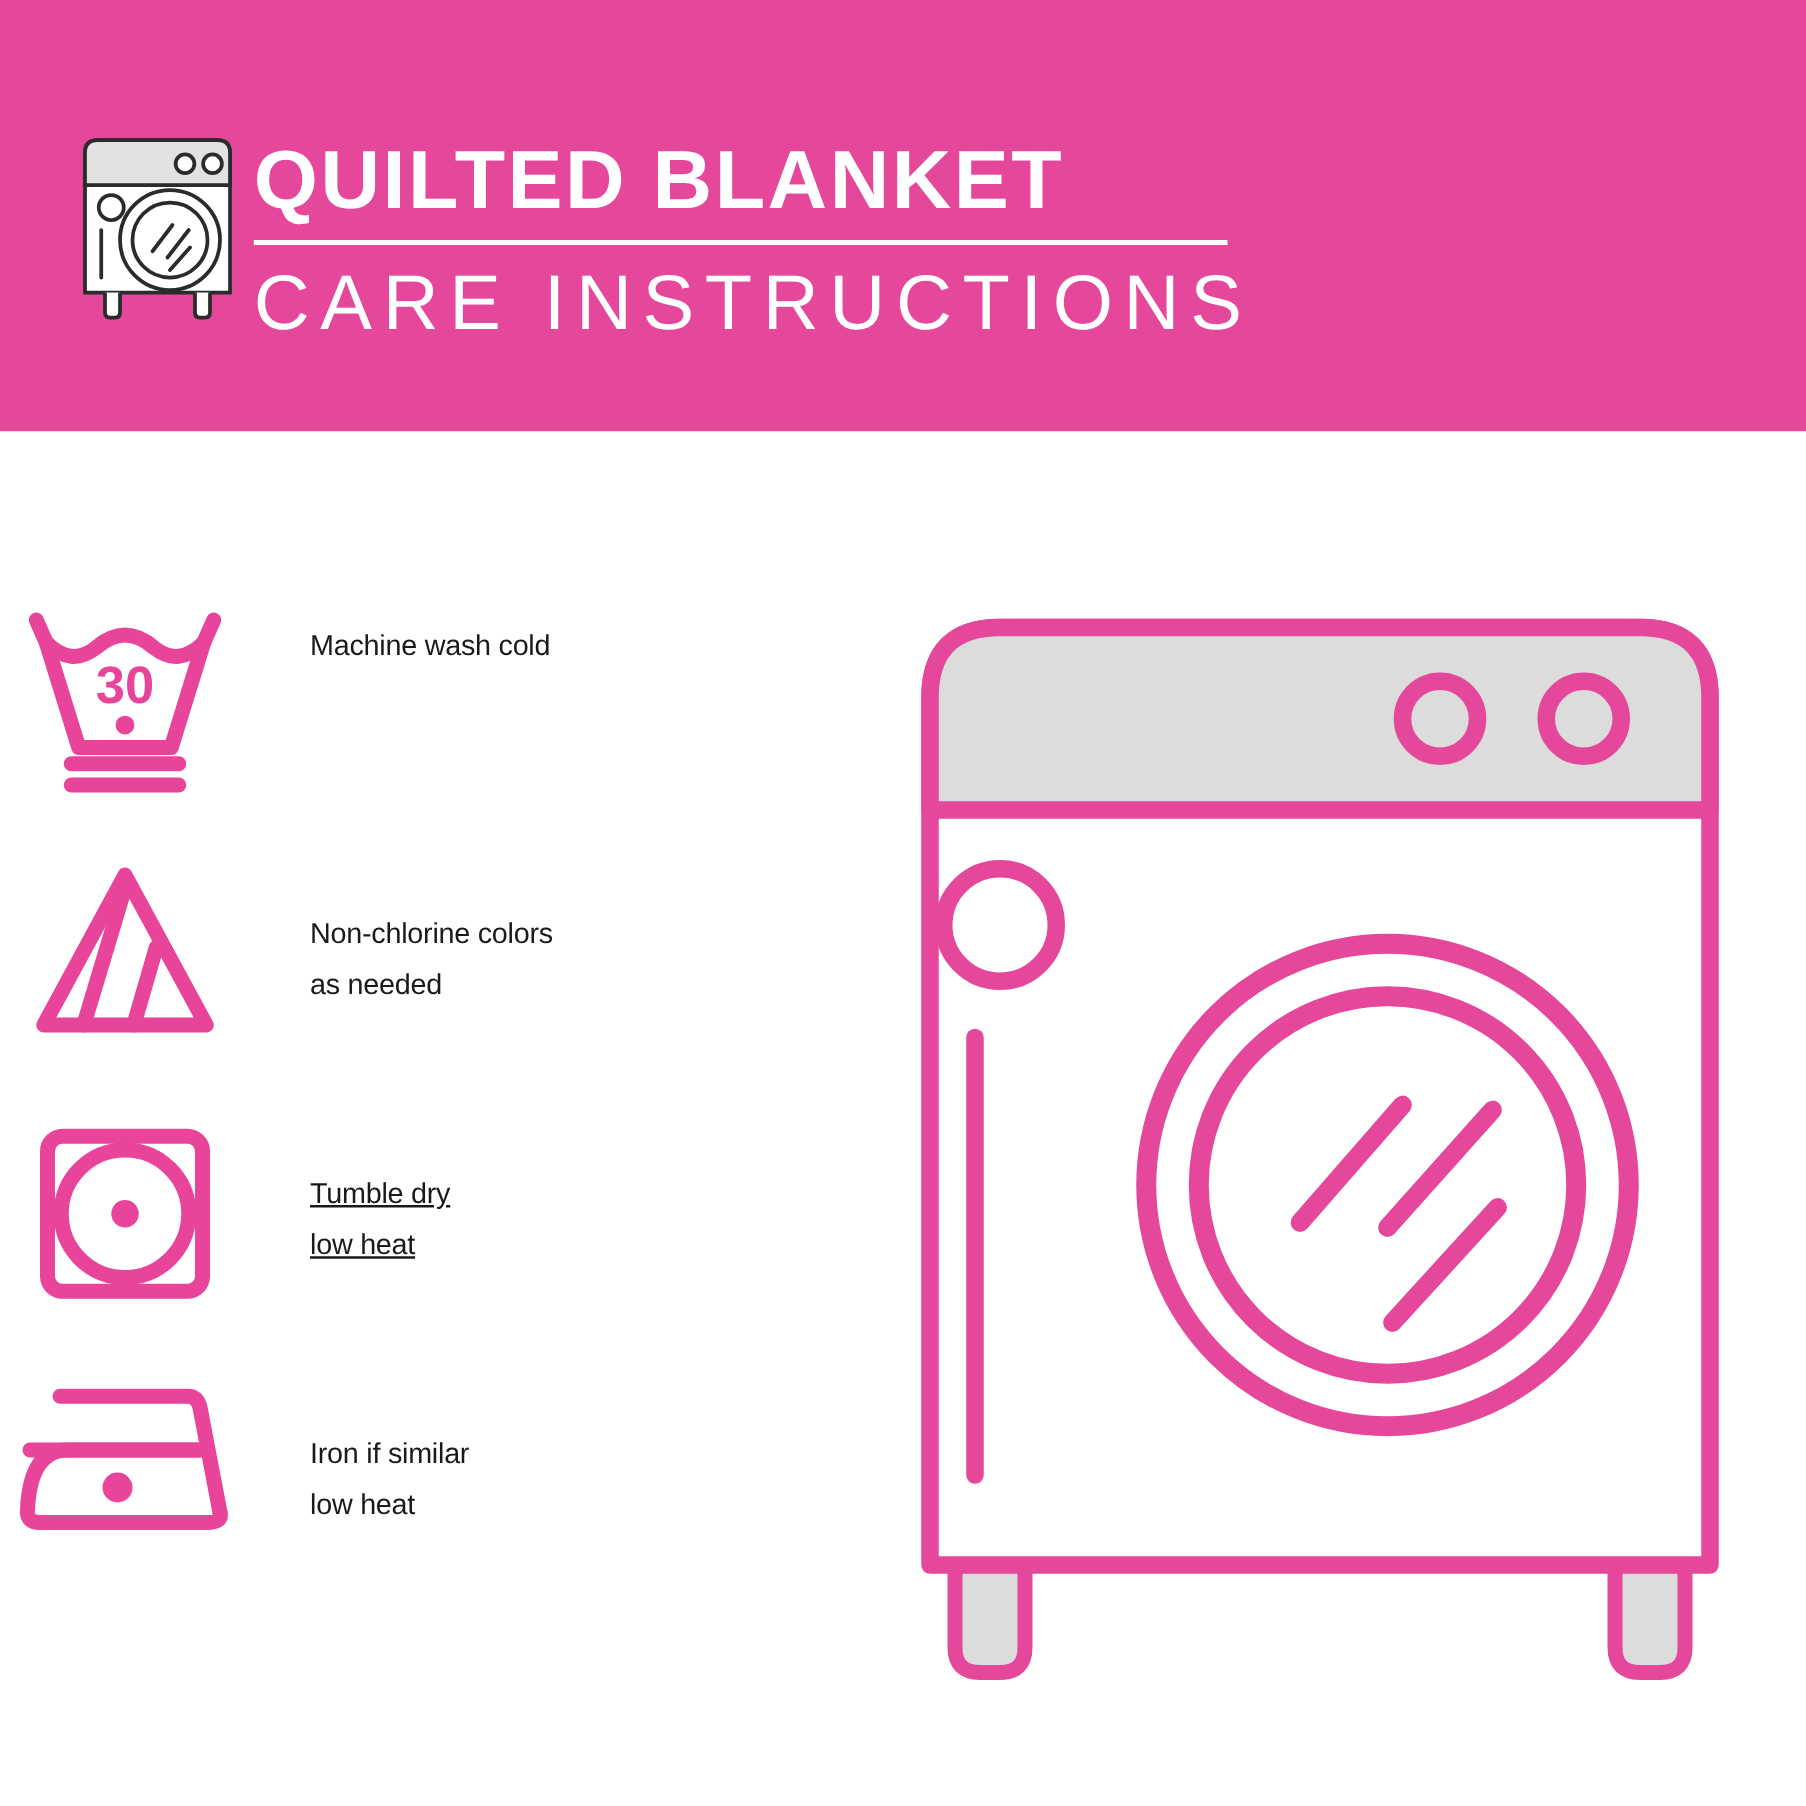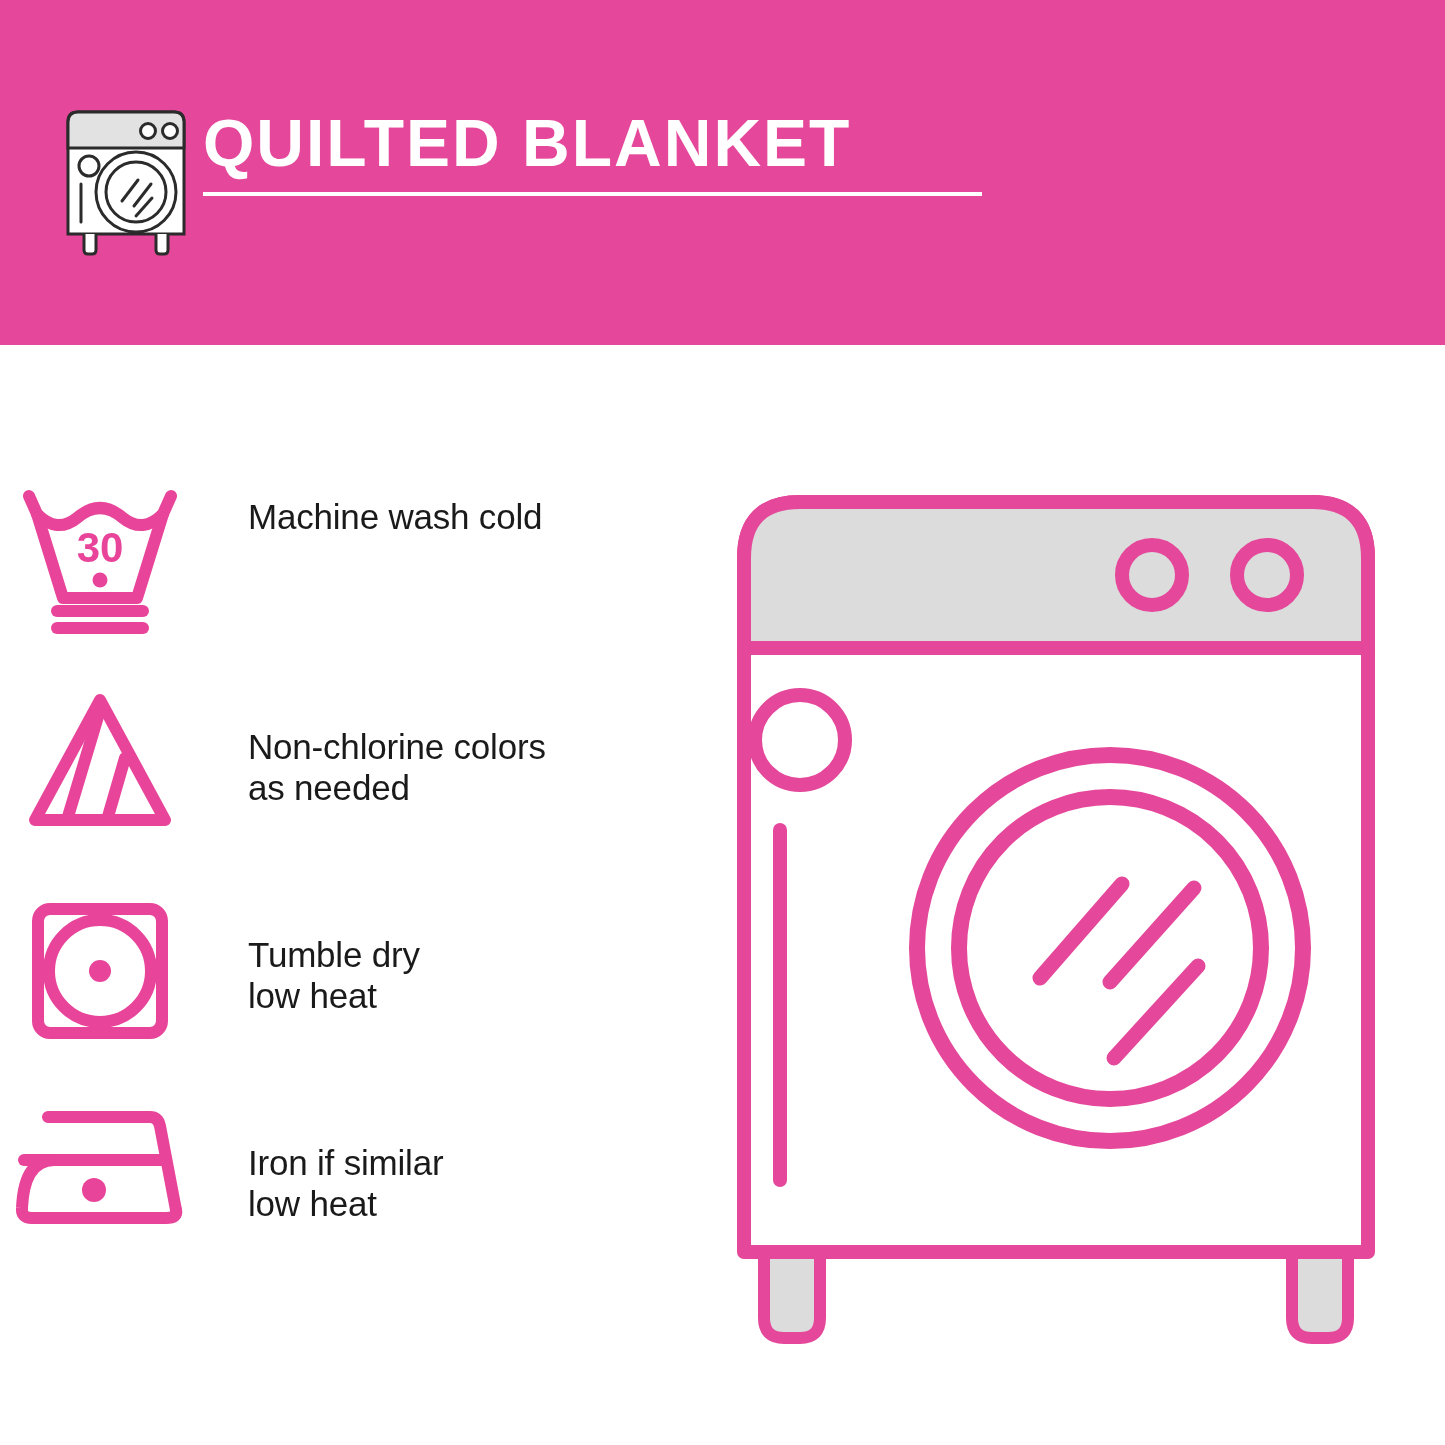--- a/index.html
+++ b/index.html
@@ -80,31 +80,31 @@
   }
   .instruction-icon {
     width: 200px;
     min-width: 200px;
     display: flex;
     align-items: center;
     justify-content: center;
     padding-top: 10px;
   }
   .instruction-text {
-    font-size: 35px;
+    font-size: 23px;
     line-height: 41px;
     color: #1a1a1a;
     letter-spacing: -0.2px;
     padding-top: 26px;
   }
   .instruction-text .tline { display: block; }
 
   .row-1 .instruction-text { padding-top: 26px; }
   .row-2 .instruction-text { padding-top: 48px; }
-  .row-3 .instruction-text { padding-top: 48px; }
+  .row-3 .instruction-text { padding-top: 48px; text-decoration: underline; }
   .row-4 .instruction-text { padding-top: 48px; }
 
   
   #machine-illustration {
     position: absolute;
     left: 722px;
     top: 480px;
     width: 700px;
     height: 890px;
   }
@@ -137,20 +137,21 @@
         <line x1="74" y1="112" x2="90" y2="94" stroke="#2b2b2b" stroke-width="3" stroke-linecap="round"></line>
 
         <path d="M22 130 L22 146 Q22 150 26 150 L30 150 Q34 150 34 146 L34 130" fill="#ffffff" stroke="#2b2b2b" stroke-width="3"></path>
         <path d="M94 130 L94 146 Q94 150 98 150 L102 150 Q106 150 106 146 L106 130" fill="#ffffff" stroke="#2b2b2b" stroke-width="3"></path>
       </svg>
     </div>
 
     <div id="header-text-block">
       <div id="title-main">QUILTED BLANKET</div>
       <div id="title-divider"></div>
+      <div id="title-sub">CARE INSTRUCTIONS</div>
     </div>
   </div>
 
   <div id="instructions">
 
     <div class="instruction-row row-1">
       <div class="instruction-icon">
         <svg viewBox="0 0 170 160" width="170" height="160" xmlns="http://www.w3.org/2000/svg">
           <g fill="none" stroke="#e8449a" stroke-width="12" stroke-linecap="round" stroke-linejoin="round">
 

